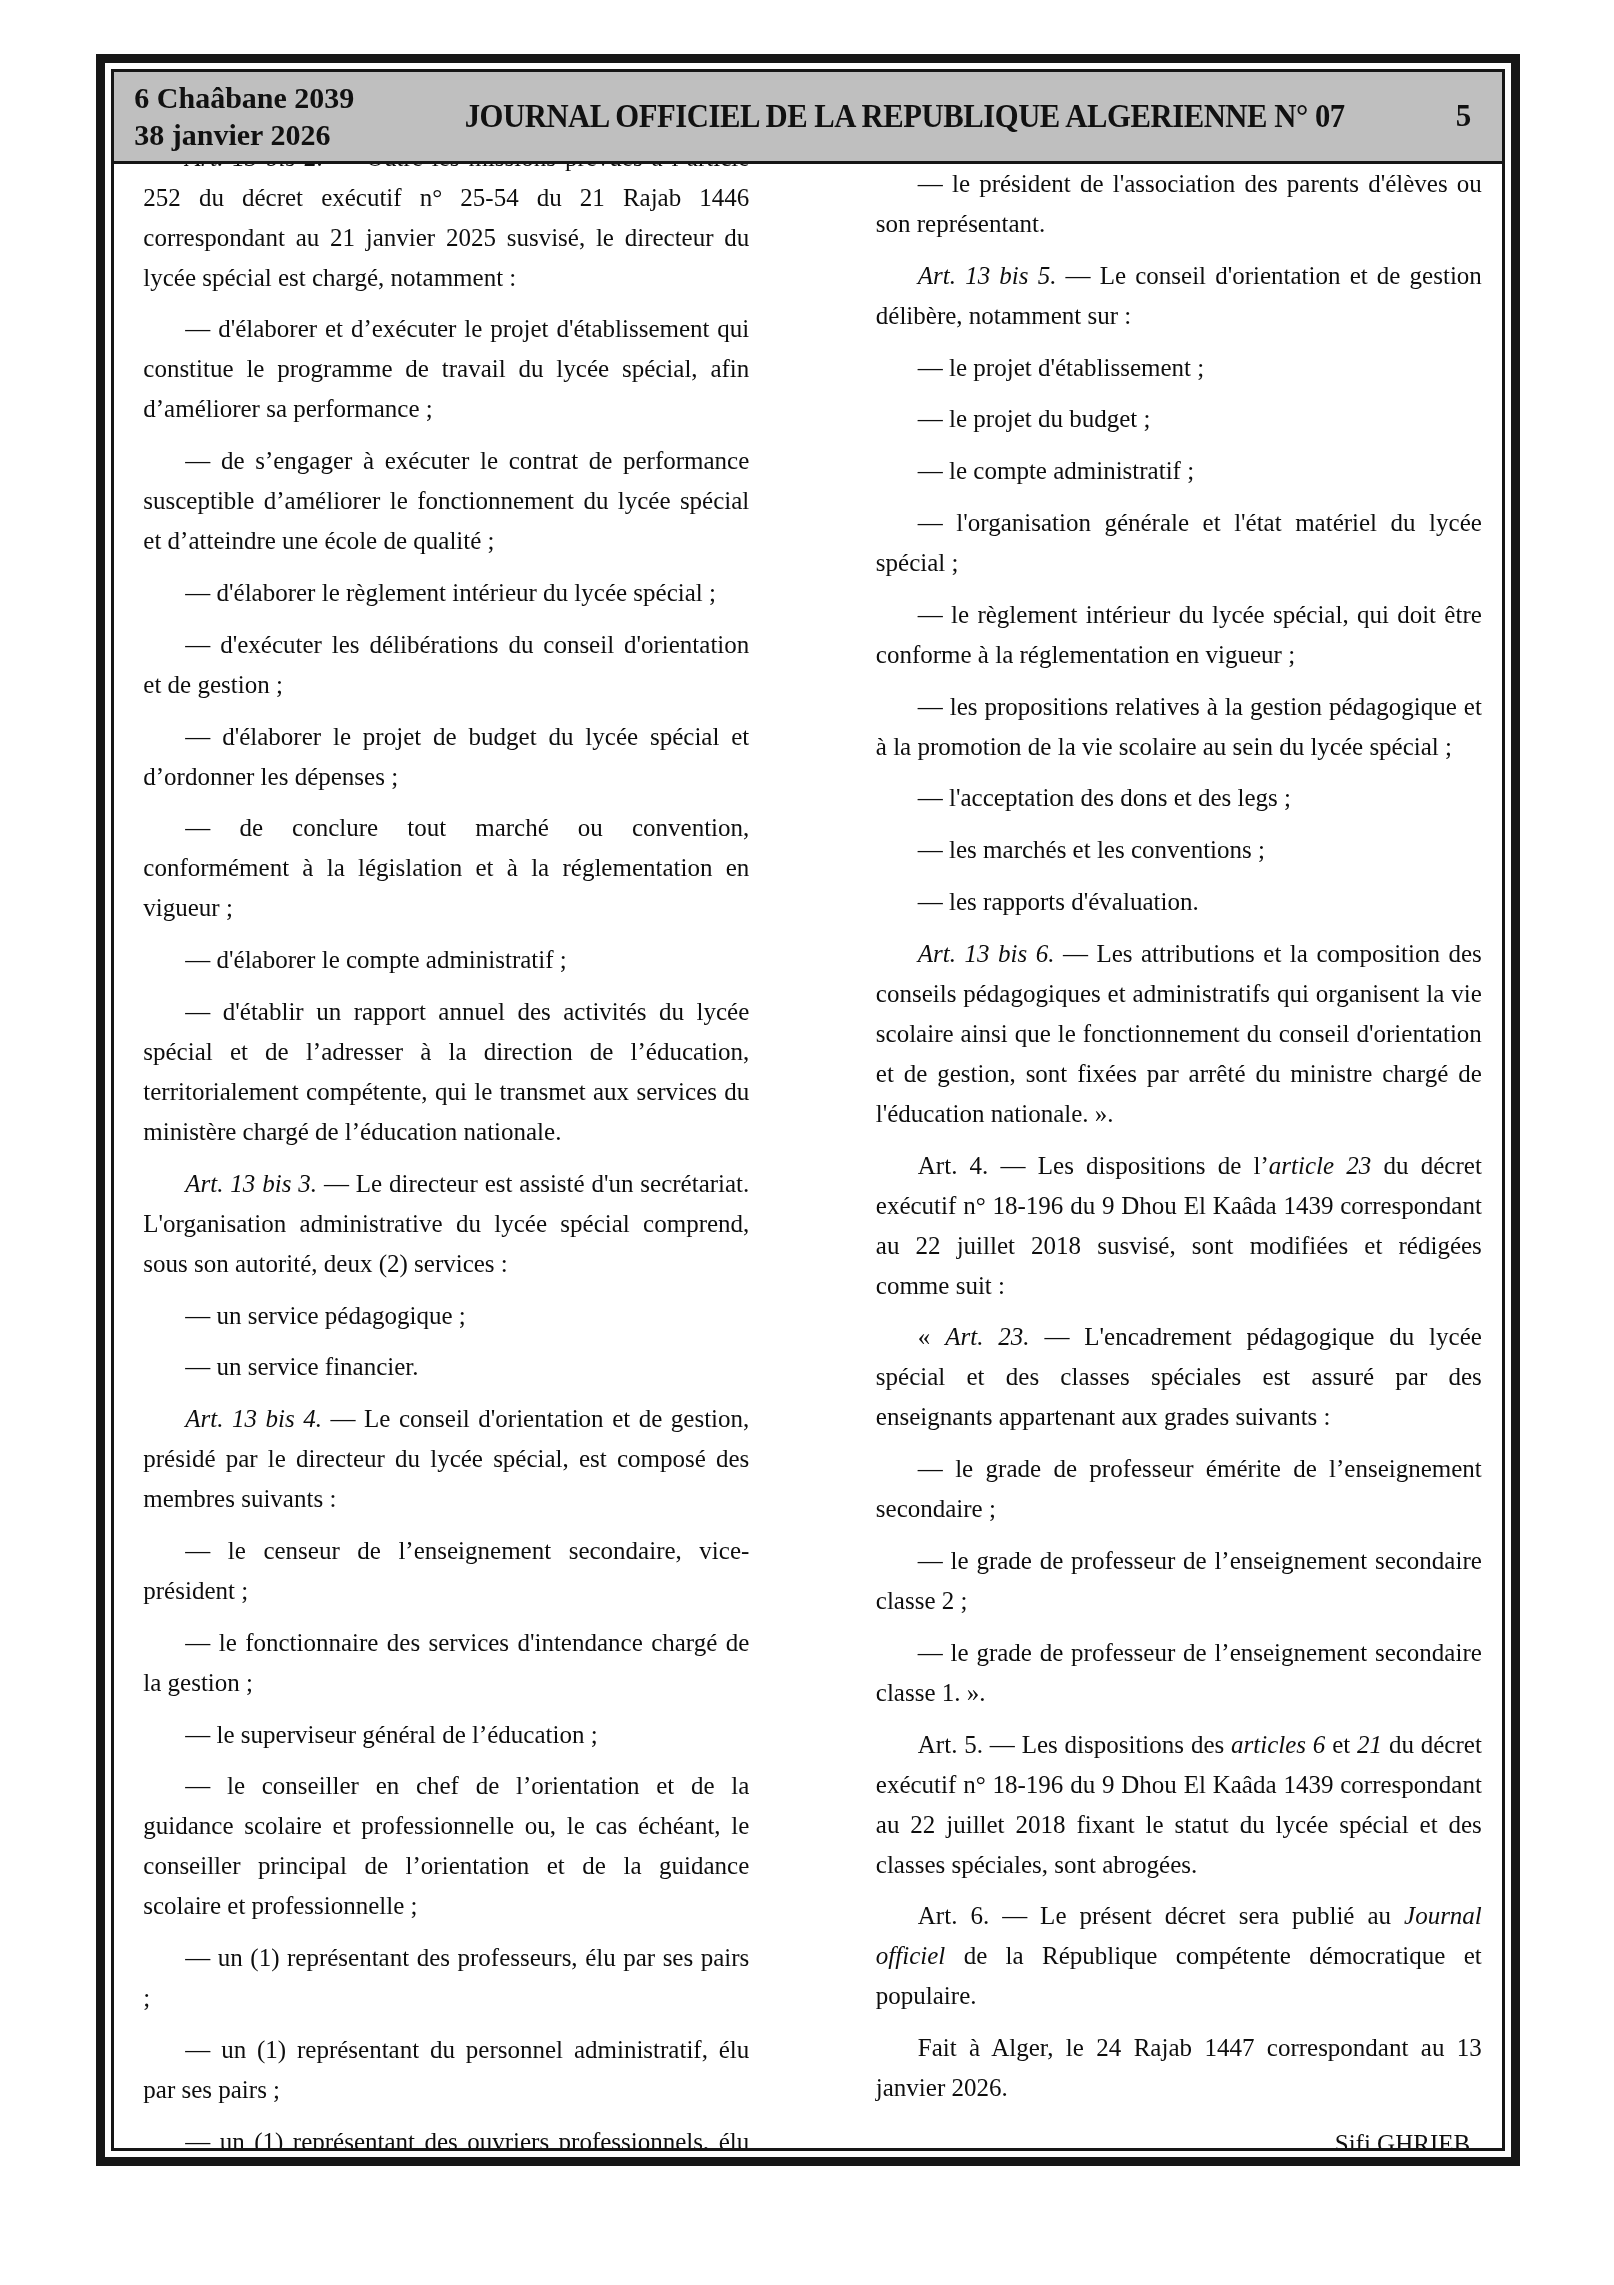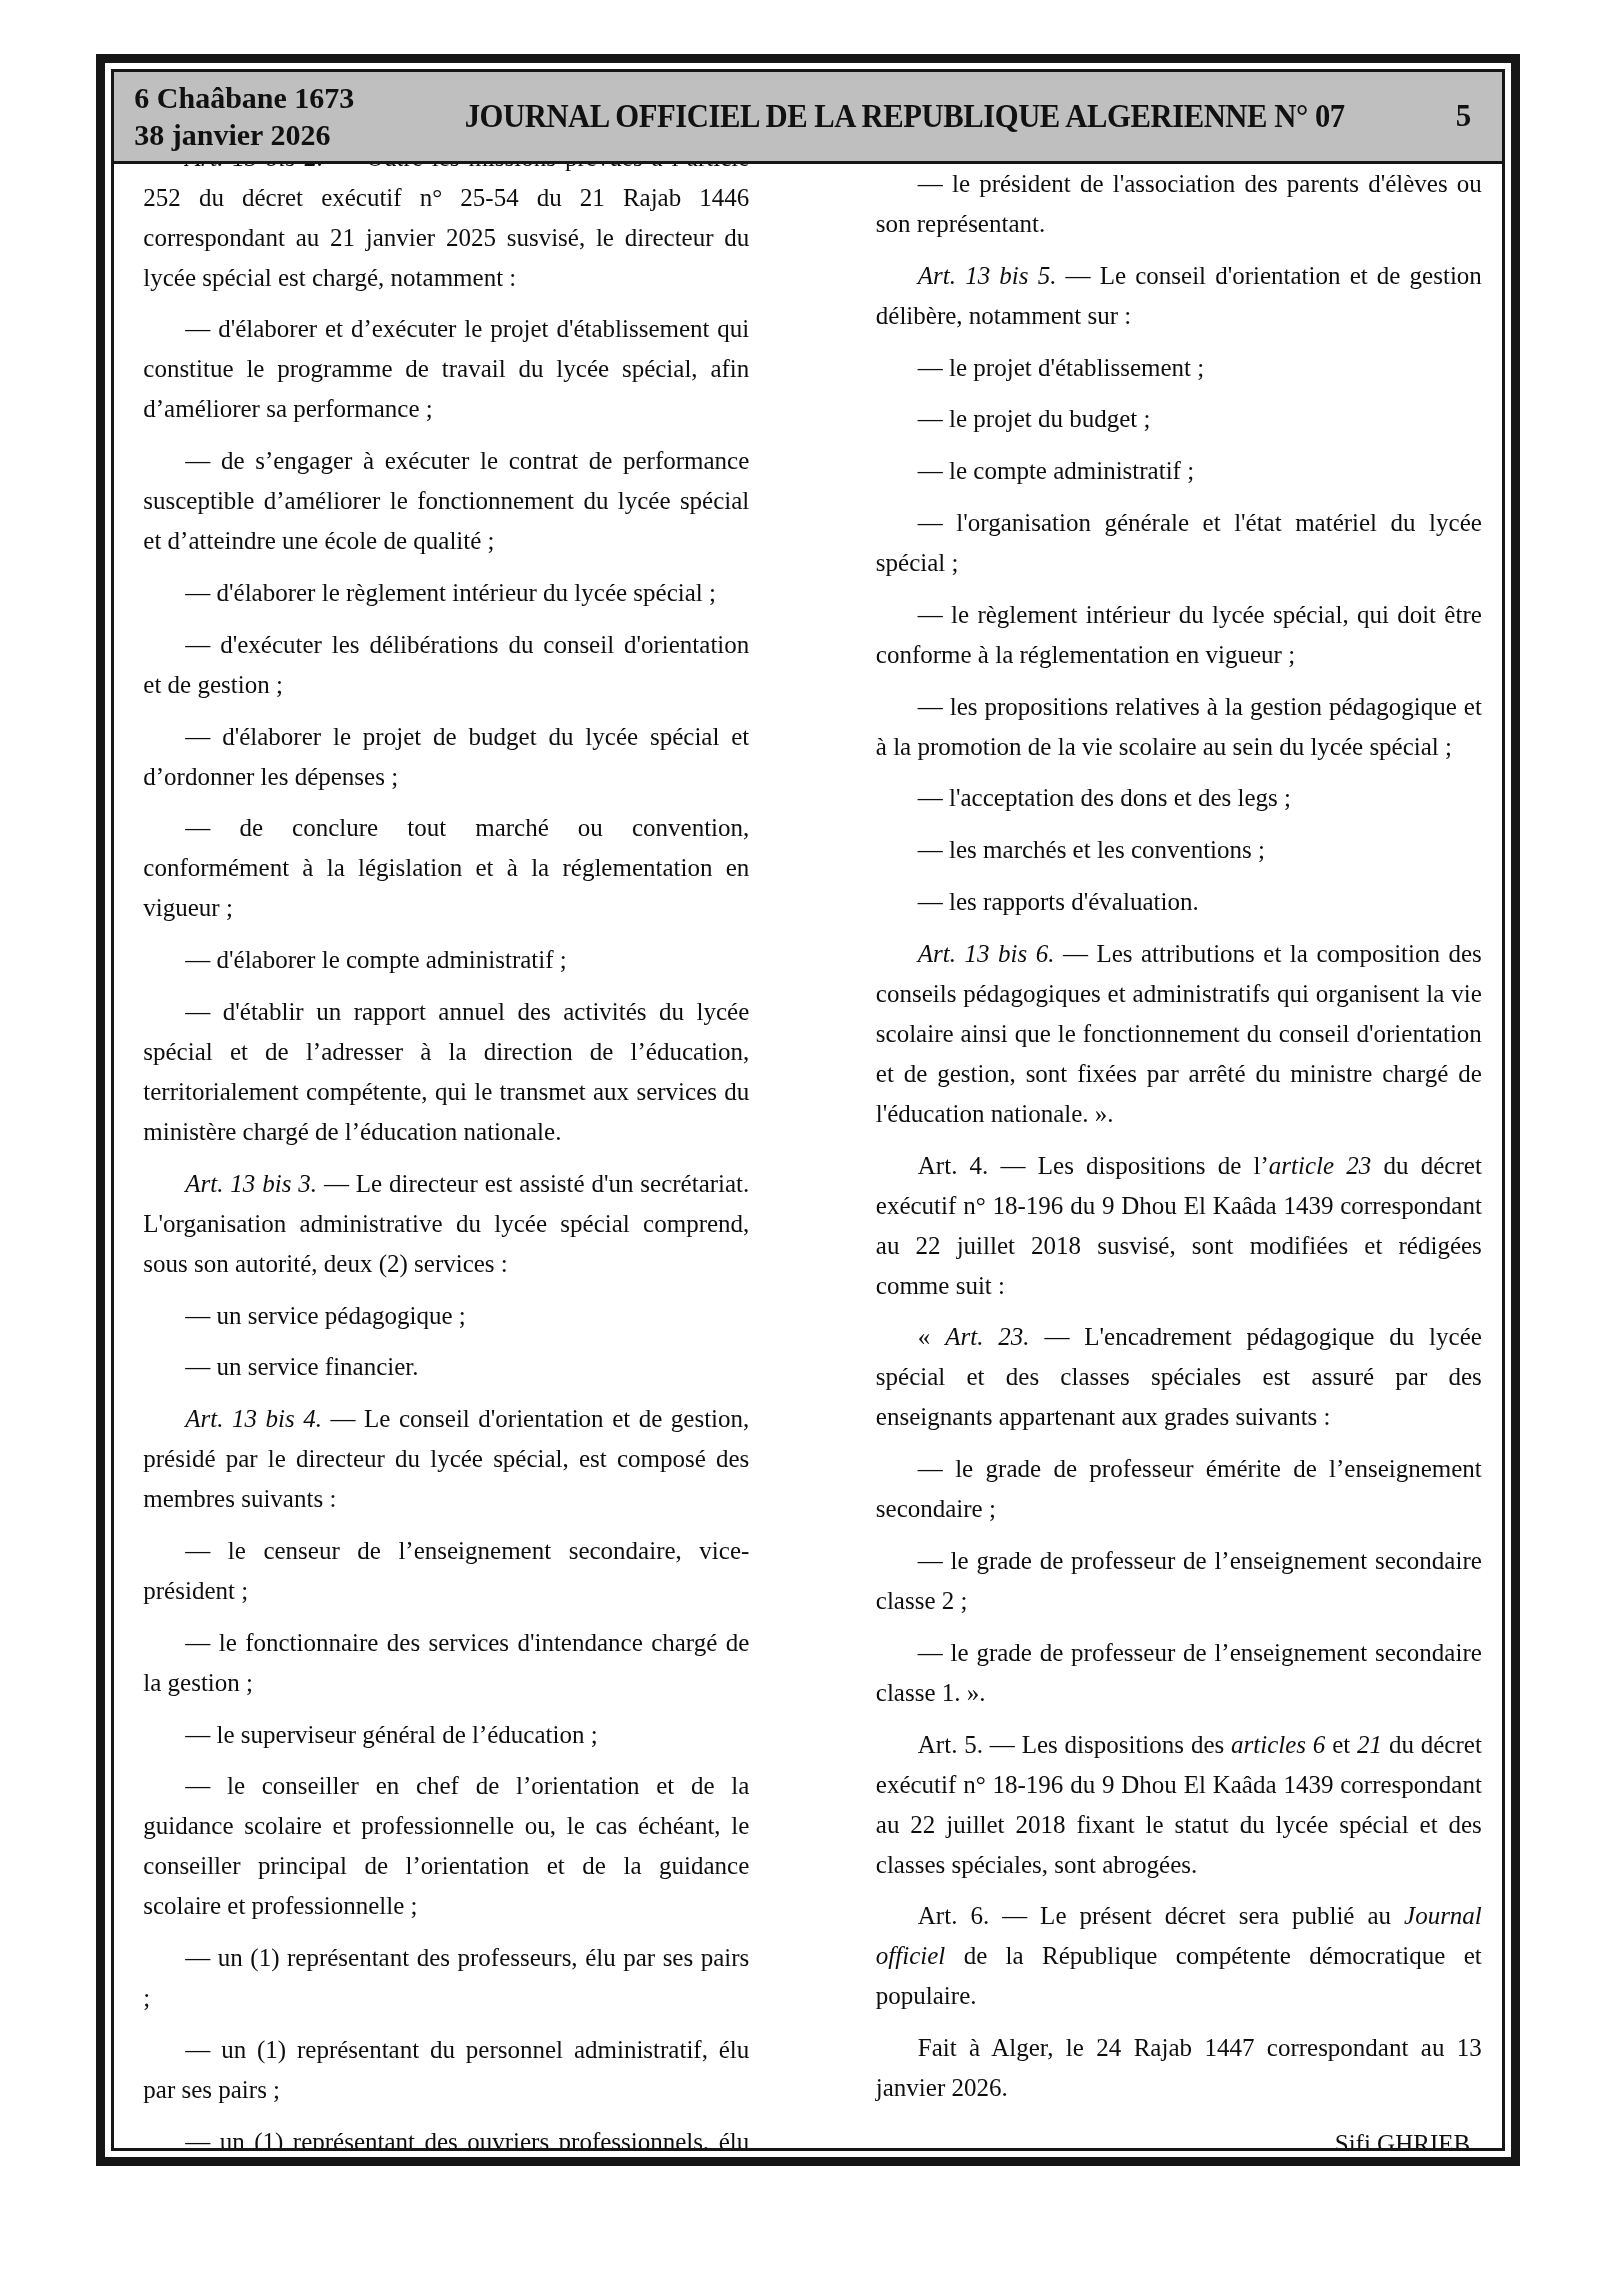--- a/index.html
+++ b/index.html
@@ -103,21 +103,21 @@
 </style>
 </head>
 <body>
 
 <div class="page">
   <div class="frame-outer">
     <div class="frame-inner">
 
       <header class="masthead">
         <div class="dates">
-          <div>6 Chaâbane 1673</div>
+          <div>6 Chaâbane 2039</div>
           <div>38 janvier 2026</div>
         </div>
         <div class="masthead-title">JOURNAL OFFICIEL DE LA REPUBLIQUE ALGERIENNE N° 07</div>
         <div class="page-number">5</div>
       </header>
 
       <main class="columns">
         <section class="col col-left" id="col-left">
             <p class="para article"><span class="it">Art. 13 bis 2. </span><span>— Outre les missions prévues à l’article 252 du décret exécutif n° 25-54 du 21 Rajab 1446 correspondant au 21 janvier 2025 susvisé, le directeur du lycée spécial est chargé, notamment :</span></p>
             <p class="para bullet"><span>— d'élaborer et d’exécuter le projet d'établissement qui constitue le programme de travail du lycée spécial, afin d’améliorer sa performance ;</span></p>

